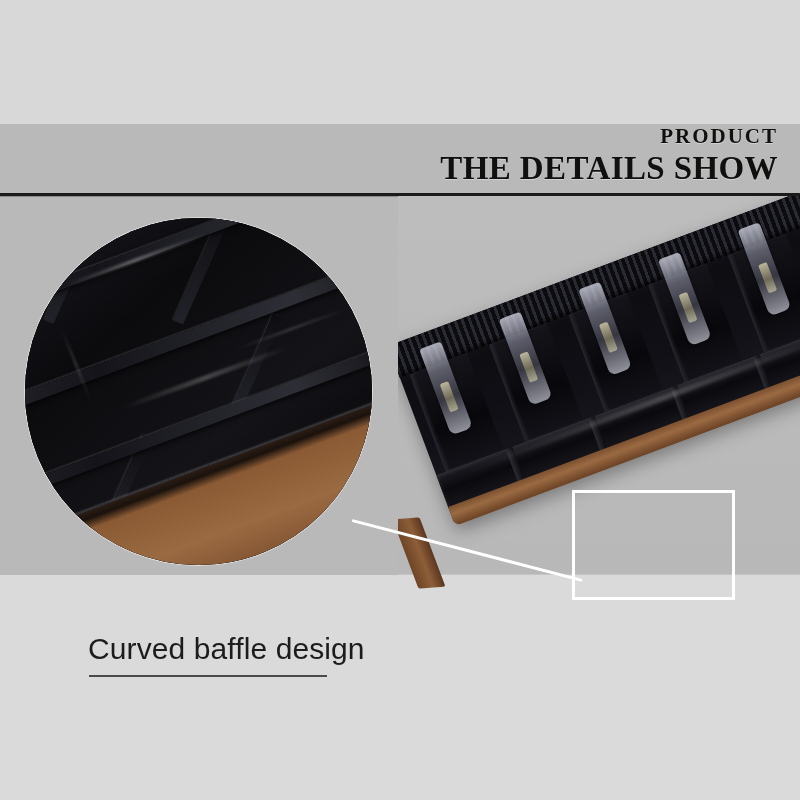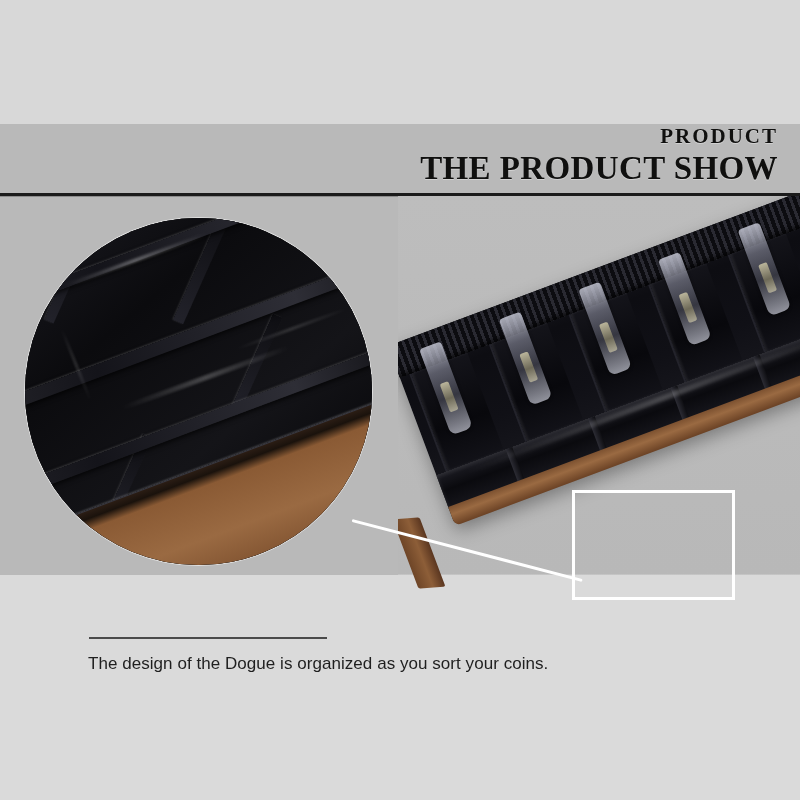--- a/index.html
+++ b/index.html
@@ -309,21 +309,21 @@
 <body>
 
 <div class="page">
 
   <div class="band-top"></div>
   <div class="band-mid"></div>
   <div class="band-bottom"></div>
 
   <div class="header-text">
     <span class="kicker">PRODUCT</span>
-    <span class="title">THE PRODUCT SHOW</span>
+    <span class="title">THE DETAILS SHOW</span>
   </div>
   <div class="header-rule"></div>
 
   <div class="zoom-circle">
     <div class="zc-inner">
       <div class="zc-floor"></div>
       <div class="zc-cross c1"></div>
       <div class="zc-cross c2"></div>
       <div class="zc-cross c3"></div>
       <div class="zc-cross c4"></div>
@@ -367,17 +367,17 @@
       <div class="pp-gloss"></div>
       <div class="pp-rim"></div>
     </div>
     <div class="pp-side"></div>
   </div>
 
   <div class="leader-line"></div>
   <div class="callout-box"></div>
 
   <div class="copy">
+    <div class="copy-heading">Curved baffle design</div>
     <div class="copy-rule"></div>
-    <div class="copy-line">The design of the Dogue is organized as you sort your coins.</div>
   </div>
 
 </div>
 
 </body></html>

